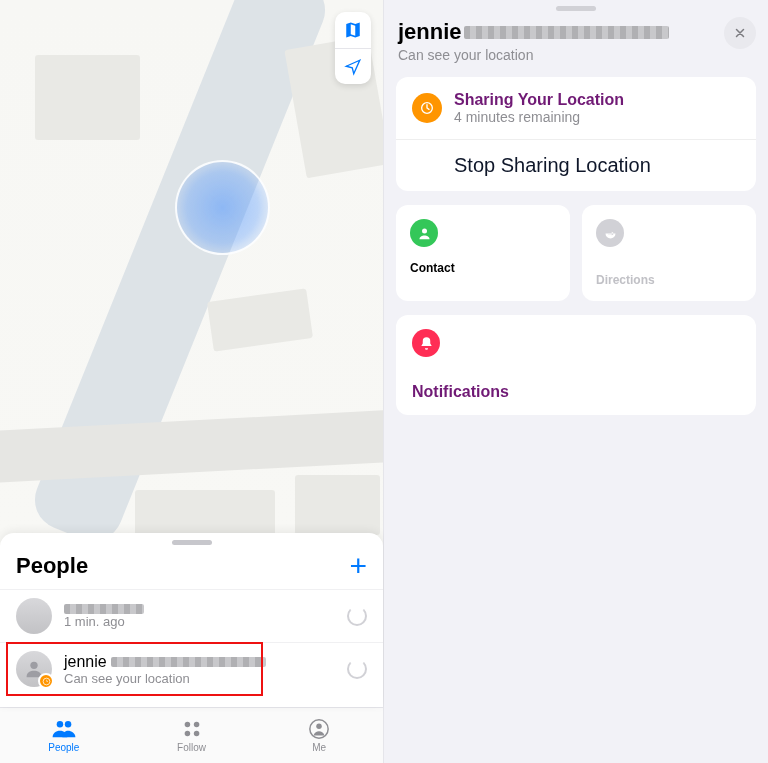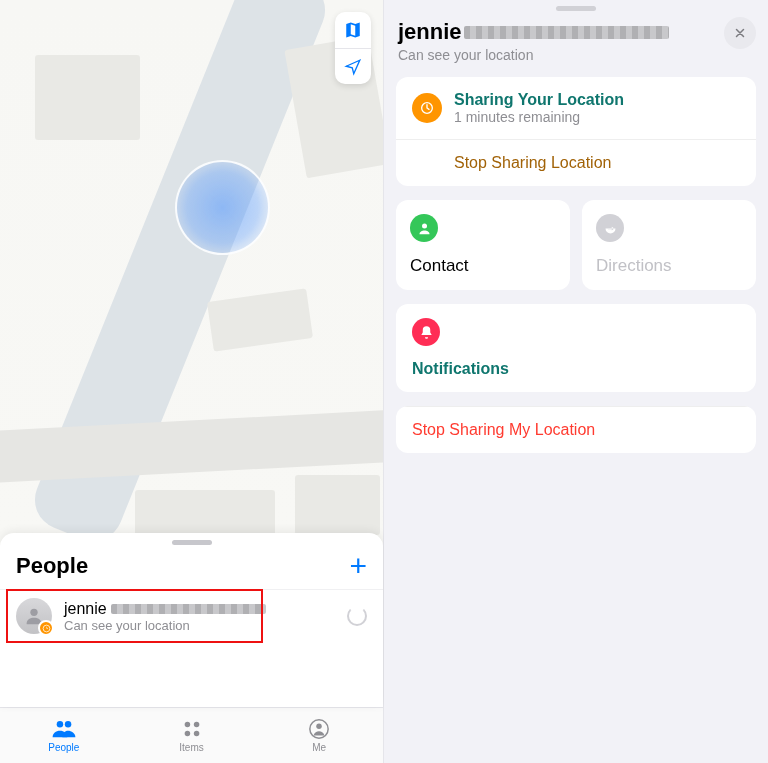--- a/index.html
+++ b/index.html
@@ -218,30 +218,30 @@
     display: flex;
     align-items: center;
     gap: 12px;
   }
   .card .sep { border-top: 1px solid #eee; }
   .orange-icon {
     width: 30px; height: 30px; border-radius: 50%;
     background: #ff9500; display:flex;align-items:center;justify-content:center;
     color:#fff; flex-shrink:0;
   }
-  .r-block-title { font-size: 16px; font-weight: 600; color:#0f766e; }
+  .r-block-title { font-size: 16px; font-weight: 600; color:#701a75; }
   .r-block-sub { font-size: 14px; color:#8e8e93; }
-  .link-blue { color:#a16207; font-size:16px; }
+  .link-blue { color:#0f172a; font-size:20px; }
   .link-red  { color:#ff3b30; font-size:16px; }
 
   .pair { display:flex; gap:12px; margin-bottom:14px; }
   .pair .card { flex:1; margin:0; padding:14px; display:flex; flex-direction:column; gap:14px; }
   .pair .picon { width:28px;height:28px;border-radius:50%;display:flex;align-items:center;justify-content:center;color:#fff; }
-  .pair .plabel { font-size:17px; font-weight:400; }
-  .pair .disabled .plabel { color:#c1c1c6; }
+  .pair .plabel { font-size:12px; font-weight:700; }
+  .pair .disabled .plabel { color:#c1c1c6;margin-top:12px; }
 
   .notif-card .nicon {
     width:28px;height:28px;border-radius:50%;
     background:#ff2d55;display:flex;align-items:center;justify-content:center;color:#fff;
   }
 
   .hl-red-right {
     position:absolute;
     border:2px solid #e11;
     pointer-events:none;
@@ -276,20 +276,30 @@
       </div>
     </div>
 
     <div class="people-sheet">
       <div class="grabber"></div>
       <div class="ps-header">
         <div class="ps-title">People</div>
         <div class="ps-add">+</div>
       </div>
 
+      <div class="list-item">
+        <div class="avatar"></div>
+        <div class="li-text">
+          <div class="li-name">
+            <span class="smudge" style="width:80px"></span>
+          </div>
+          <div class="li-sub">1 min. ago</div>
+        </div>
+        <div class="spinner"></div>
+      </div>
 
       <div class="list-item" style="position:relative">
         <div class="avatar person">
           <svg width="22" height="22" viewBox="0 0 24 24">
               <circle cx="12" cy="8" r="4" fill="#9d9da3"></circle>
               <path fill="#9d9da3" d="M4 20c0-4 4-6 8-6s8 2 8 6v1H4z"></path>
             </svg>
           <div class="sharing-badge">
             <svg width="9" height="9" viewBox="0 0 24 24">
                 <path fill="#fff" d="M12 6v6l4 2"></path>
@@ -325,21 +335,21 @@
       </div>
       <div class="tab">
         <div class="ticon">
           <svg width="22" height="22" viewBox="0 0 24 24" fill="#8e8e93">
               <circle cx="7" cy="7" r="3"></circle>
               <circle cx="17" cy="7" r="3"></circle>
               <circle cx="7" cy="17" r="3"></circle>
               <circle cx="17" cy="17" r="3"></circle>
             </svg>
         </div>
-        <span>Items</span>
+        <span>Follow</span>
       </div>
       <div class="tab">
         <div class="ticon">
           <svg width="22" height="22" viewBox="0 0 24 24" fill="#8e8e93">
               <circle cx="12" cy="12" r="10" fill="none" stroke="#8e8e93" stroke-width="1.6"></circle>
               <circle cx="12" cy="9" r="3"></circle>
               <path d="M6 19c1-3 3.5-4.5 6-4.5s5 1.5 6 4.5"></path>
             </svg>
         </div>
         <span>Me</span>
@@ -365,21 +375,21 @@
     <div class="card">
       <div class="row">
         <div class="orange-icon">
           <svg width="16" height="16" viewBox="0 0 24 24">
               <circle cx="12" cy="12" r="8" fill="none" stroke="#fff" stroke-width="2"></circle>
               <path d="M12 7v5l3 2" stroke="#fff" stroke-width="2" fill="none" stroke-linecap="round"></path>
             </svg>
         </div>
         <div>
           <div class="r-block-title">Sharing Your Location</div>
-          <div class="r-block-sub">1 minutes remaining</div>
+          <div class="r-block-sub">4 minutes remaining</div>
         </div>
       </div>
       <div class="row sep" style="padding-left:58px">
         <span class="link-blue">Stop Sharing Location</span>
       </div>
     </div>
 
     <div class="pair">
       <div class="card">
         <div class="picon" style="background:#34c759">
@@ -394,31 +404,28 @@
         <div class="picon" style="background:#d1d1d6">
           <svg width="15" height="15" viewBox="0 0 24 24" fill="#fff">
               <path d="M4 12a8 8 0 1 0 16 0H4zm10-3 4 3-4 3v-2H8v-2h6V9z"></path>
             </svg>
         </div>
         <div class="plabel">Directions</div>
       </div>
     </div>
 
     <div class="card notif-card">
-      <div class="row" style="flex-direction:column;align-items:flex-start;gap:14px;">
+      <div class="row" style="flex-direction:column;align-items:flex-start;gap:26px;">
         <div class="nicon">
           <svg width="15" height="15" viewBox="0 0 24 24" fill="#fff">
               <path d="M12 2a6 6 0 0 0-6 6v4l-2 3v1h16v-1l-2-3V8a6 6 0 0 0-6-6zm0 20a2.5 2.5 0 0 0 2.5-2.5h-5A2.5 2.5 0 0 0 12 22z"></path>
             </svg>
         </div>
         <div class="r-block-title">Notifications</div>
       </div>
     </div>
 
     <div class="card" style="position:relative">
-      <div class="row sep">
-        <span class="link-red">Stop Sharing My Location</span>
-      </div>
       <div class="hl-red-right" style="left:6px;top:48px;width:194px;height:40px"></div>
     </div>
 
   </div>
 </div>
 
 </body></html>

